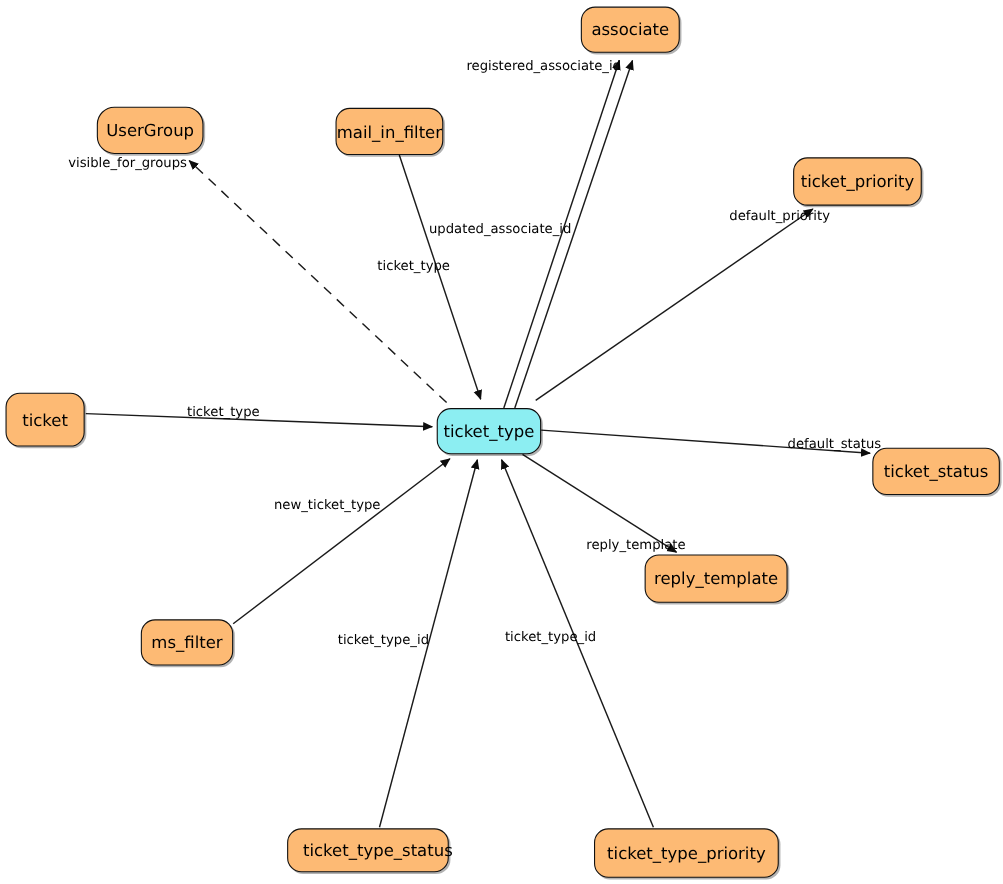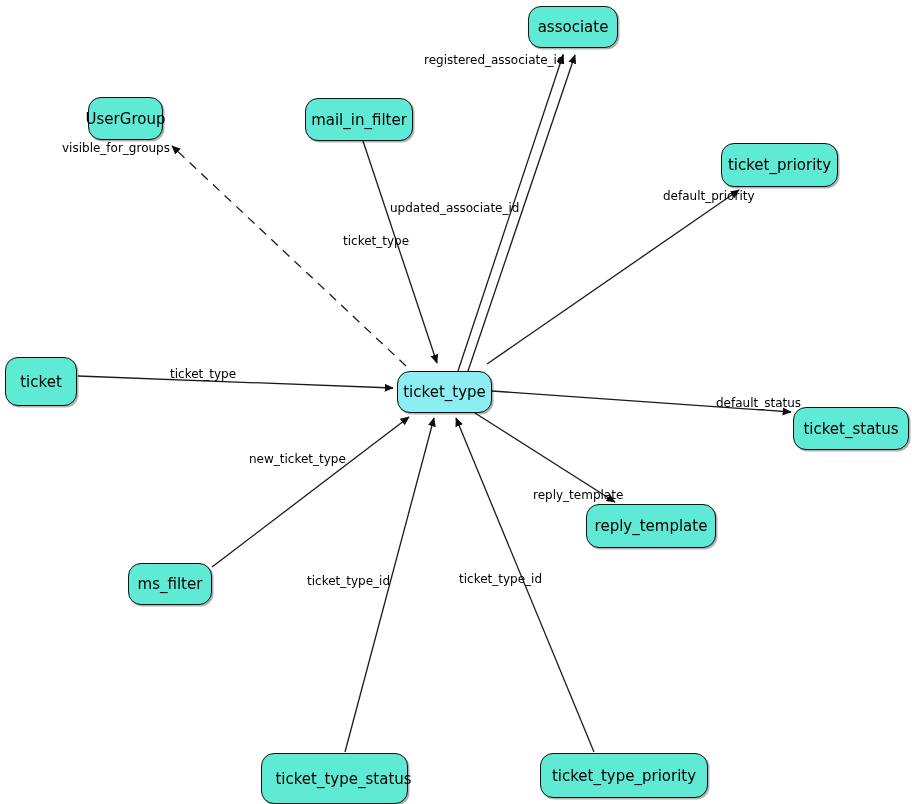--- a/index.html
+++ b/index.html
@@ -39,21 +39,21 @@
     line-height: 1;
   }
   .node {
     position: absolute;
     box-sizing: border-box;
     display: flex;
     align-items: center;
     justify-content: center;
     border: 1.6px solid #111111;
     border-radius: 13px;
-    background: #5eead4;
+    background: #fdba74;
     color: #000000;
     font-size: 15px;
     font-family: "DejaVu Sans", sans-serif;
     white-space: nowrap;
     box-shadow: 1.5px 1.5px 0 rgba(0,0,0,0.30);
   }
   .node.center {
     background: #8ceef2;
     border-color: #0d0d0d;
     font-size: 15px;
@@ -94,24 +94,24 @@
       <div class="edge-label" style="left: 170px; top: 368px;">ticket_type</div>
       <div class="edge-label" style="left: 716px; top: 397px;">default_status</div>
       <div class="edge-label" style="left: 533px; top: 489px;">reply_template</div>
       <div class="edge-label" style="left: 211px; top: 453px; margin-left: 38px;">new_ticket_type</div>
       <div class="edge-label" style="left: 307px; top: 575px;">ticket_type_id</div>
       <div class="edge-label" style="left: 459px; top: 573px;">ticket_type_id</div>
     </div>
   <div id="nodes-layer">
       <div class="node center" style="left: 397px; top: 371px; width: 95px; height: 42px;">ticket_type</div>
       <div class="node" style="left: 528px; top: 6px; width: 90px; height: 42px;">associate</div>
-      <div class="node" style="left: 88px; top: 97px; width: 75px; height: 43px;">UserGroup</div>
-      <div class="node" style="left: 305px; top: 98px; width: 108px; height: 43px;">mail_in_filter</div>
+      <div class="node" style="left: 88px; top: 97px; width: 97px; height: 43px; border-radius: 16px;">UserGroup</div>
+      <div class="node" style="left: 305px; top: 98px; width: 98px; height: 43px;">mail_in_filter</div>
       <div class="node" style="left: 721px; top: 143px; width: 117px; height: 44px;">ticket_priority</div>
       <div class="node" style="left: 5px; top: 357px; width: 72px; height: 49px;">ticket</div>
       <div class="node" style="left: 793px; top: 407px; width: 116px; height: 43px;">ticket_status</div>
       <div class="node" style="left: 586px; top: 504px; width: 130px; height: 44px;">reply_template</div>
       <div class="node" style="left: 128px; top: 563px; width: 84px; height: 42px;">ms_filter</div>
-      <div class="node" style="left: 261px; top: 753px; width: 147px; height: 51px; padding-left: 18px;">ticket_type_status</div>
+      <div class="node" style="left: 261px; top: 753px; width: 147px; height: 40px; padding-left: 18px;">ticket_type_status</div>
       <div class="node" style="left: 540px; top: 753px; width: 168px; height: 45px;">ticket_type_priority</div>
     </div>
 
 </div>
 
 </body></html>

